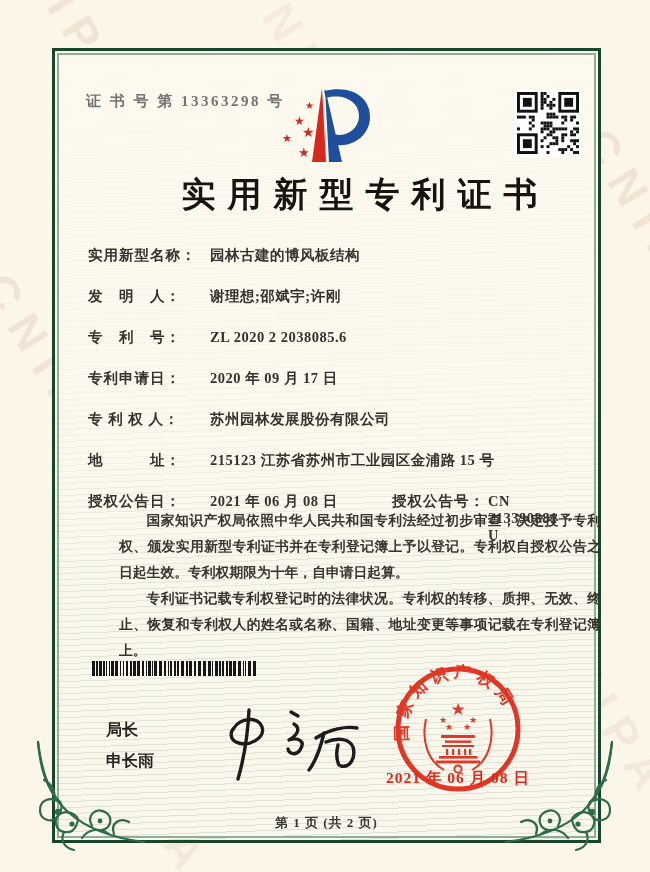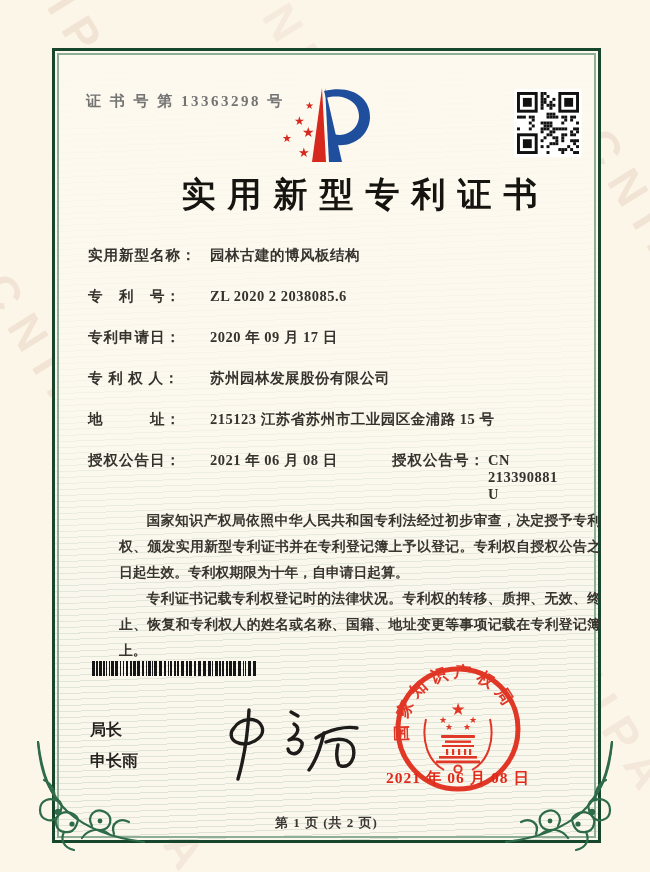--- a/index.html
+++ b/index.html
@@ -46,21 +46,21 @@
   .fvalue.fixed{width:182px;flex:none;}
   .flabel2{width:96px;flex:none;letter-spacing:1px;}
   .paras{
     position:absolute;left:86px;top:508px;width:482px;
     font-size:13.8px;line-height:1.88;color:#38352f;font-weight:600;
     text-align:justify;
     margin-left:33px;
   }
   .paras p{margin:0;text-indent:2em;}
   .barcode{position:absolute;left:92px;top:661px;width:168px;height:15px;}
-  .officer{position:absolute;left:90px;top:714px;
+  .officer{position:absolute;left:106px;top:714px;
     font-family:"Liberation Sans","DejaVu Sans",sans-serif;
     font-weight:bold;font-size:16px;color:#262421;line-height:1.95;}
   .sig{position:absolute;left:190px;top:680px;width:172px;height:110px;}
   .seal{position:absolute;left:392px;top:663px;width:132px;height:132px;opacity:.93;z-index:4;}
   .sealdate{
     position:absolute;left:386px;top:768px;z-index:6;
     font-size:15.5px;color:#e02918;font-weight:bold;letter-spacing:1px;white-space:nowrap;
   }
   .footer{
     position:absolute;left:52px;top:814px;width:549px;text-align:center;
@@ -240,20 +240,24 @@
   </svg>
 
 <div class="title">实用新型专利证书</div>
 
 <div class="fields">
   <div class="frow">
     <span class="flabel">实用新型名称：</span>
     <span class="fvalue">园林古建的博风板结构</span>
   </div>
   <div class="frow">
+    <span class="flabel">发　明　人：</span>
+    <span class="fvalue">谢理想;邵斌宇;许刚</span>
+  </div>
+  <div class="frow">
     <span class="flabel">专　利　号：</span>
     <span class="fvalue">ZL 2020 2 2038085.6</span>
   </div>
   <div class="frow">
     <span class="flabel">专利申请日：</span>
     <span class="fvalue">2020 年 09 月 17 日</span>
   </div>
   <div class="frow">
     <span class="flabel">专 利 权 人：</span>
     <span class="fvalue">苏州园林发展股份有限公司</span>

